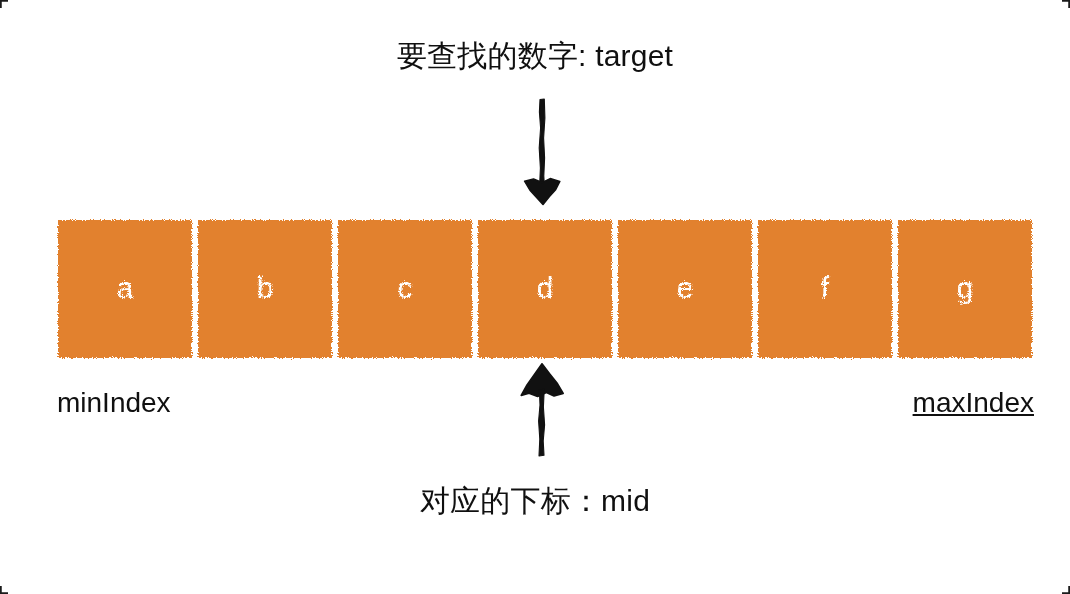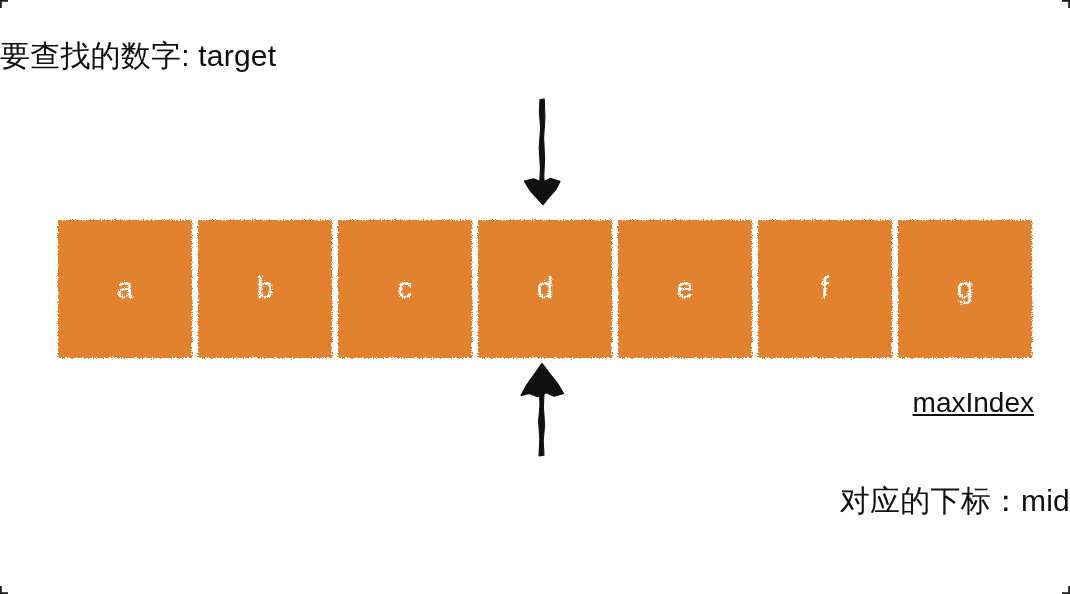--- a/index.html
+++ b/index.html
@@ -39,28 +39,29 @@
   .label {
     position: absolute;
     color: #101010;
     white-space: nowrap;
     line-height: 1;
   }
   #target-label {
     left: 0;
     right: 0;
     top: 41px;
+    text-align: center;
     font-size: 30px;
     letter-spacing: 0.2px;
   }
   #mid-label {
     left: 0;
     right: 0;
     top: 486px;
-    text-align: right;
+    text-align: center;
     font-size: 30px;
     letter-spacing: 0.2px;
   }
   #min-index-label {
     left: 57px;
     top: 389px;
     font-size: 28px;
   }
   #max-index-label {
     right: 36px;
@@ -176,18 +177,19 @@
 
   <div class="arrow" id="arrow-up">
     <svg viewBox="0 0 50 95" xmlns="http://www.w3.org/2000/svg">
       <g fill="#111111" stroke="#111111">
         <path d="M25.0 0.8 L32.4 10.6 L40.0 20.0 L46.2 30.4 L37.0 33.0 L29.4 29.6 L20.6 33.4 L12.0 30.2 L4.2 32.4 L10.0 22.0 L17.4 11.4 Z" stroke-width="1.6" stroke-linejoin="round"></path>
         <path d="M22.4 27.0 L27.2 26.4 L26.4 44 L27.6 62 L26.2 78 L27.0 92.2 L22.0 93.0 L22.8 76 L21.6 58 L23.0 42 Z" stroke-width="1.1" stroke-linejoin="round"></path>
       </g>
     </svg>
   </div>
 
+  <div class="label" id="min-index-label">minIndex</div>
 
   <div class="label" id="max-index-label">maxIndex</div>
 
   <div class="label" id="mid-label">对应的下标：mid</div>
 
 </div>
 
 </body></html>

